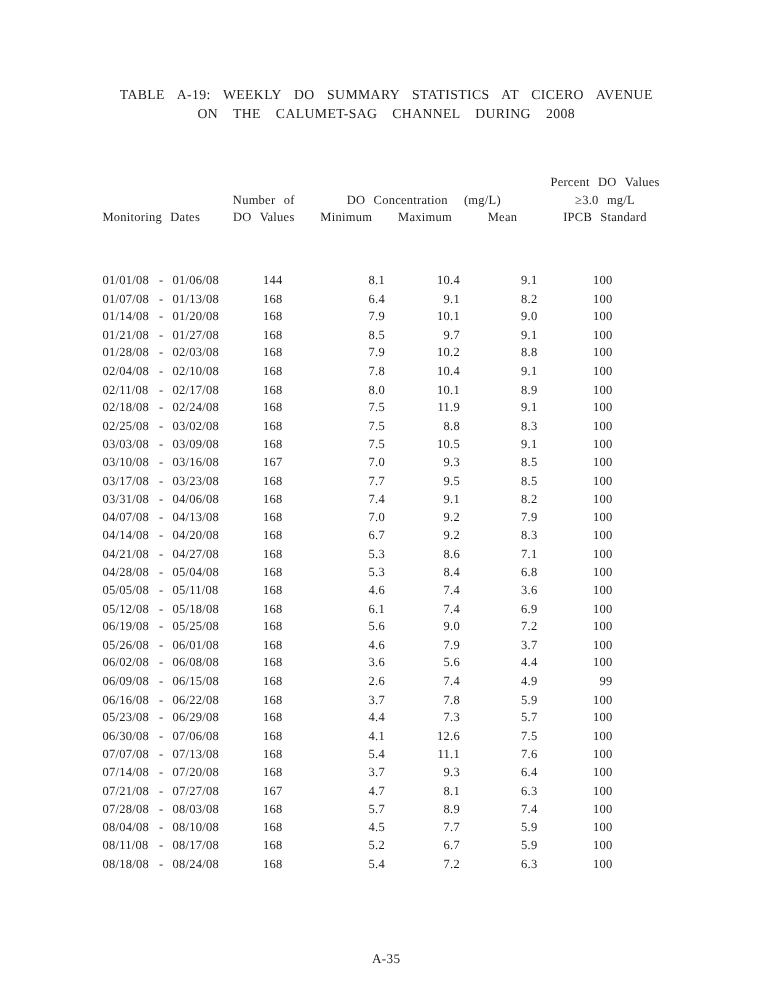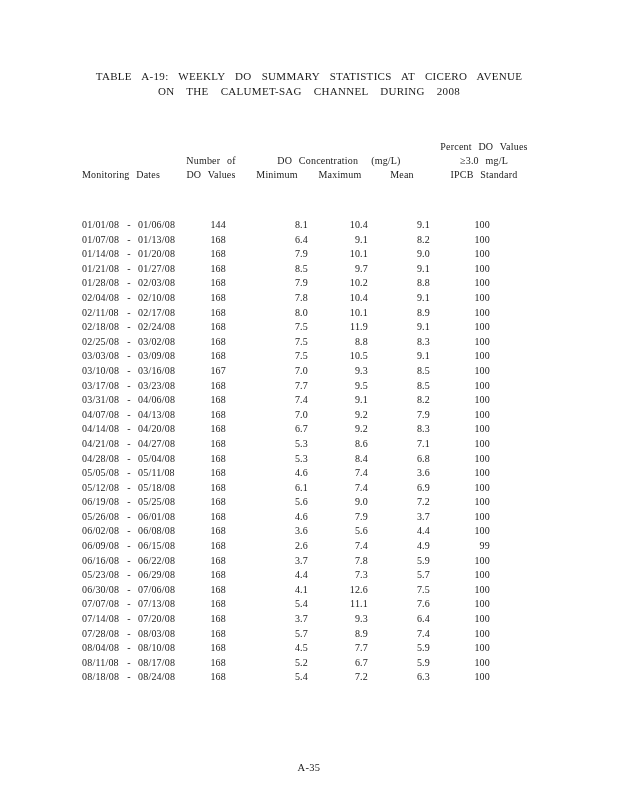--- a/index.html
+++ b/index.html
@@ -345,20 +345,28 @@
           </tr>
           <tr>
             <td class="c-dates"><span class="d">07/14/08</span><span class="sep">-</span><span class="d">07/20/08</span></td>
             <td class="c-num">168</td>
             <td class="c-min">3.7</td>
             <td class="c-max">9.3</td>
             <td class="c-mean">6.4</td>
             <td class="c-pct">100</td>
           </tr>
           <tr>
+            <td class="c-dates"><span class="d">07/21/08</span><span class="sep">-</span><span class="d">07/27/08</span></td>
+            <td class="c-num">167</td>
+            <td class="c-min">4.7</td>
+            <td class="c-max">8.1</td>
+            <td class="c-mean">6.3</td>
+            <td class="c-pct">100</td>
+          </tr>
+          <tr>
             <td class="c-dates"><span class="d">07/28/08</span><span class="sep">-</span><span class="d">08/03/08</span></td>
             <td class="c-num">168</td>
             <td class="c-min">5.7</td>
             <td class="c-max">8.9</td>
             <td class="c-mean">7.4</td>
             <td class="c-pct">100</td>
           </tr>
           <tr>
             <td class="c-dates"><span class="d">08/04/08</span><span class="sep">-</span><span class="d">08/10/08</span></td>
             <td class="c-num">168</td>

